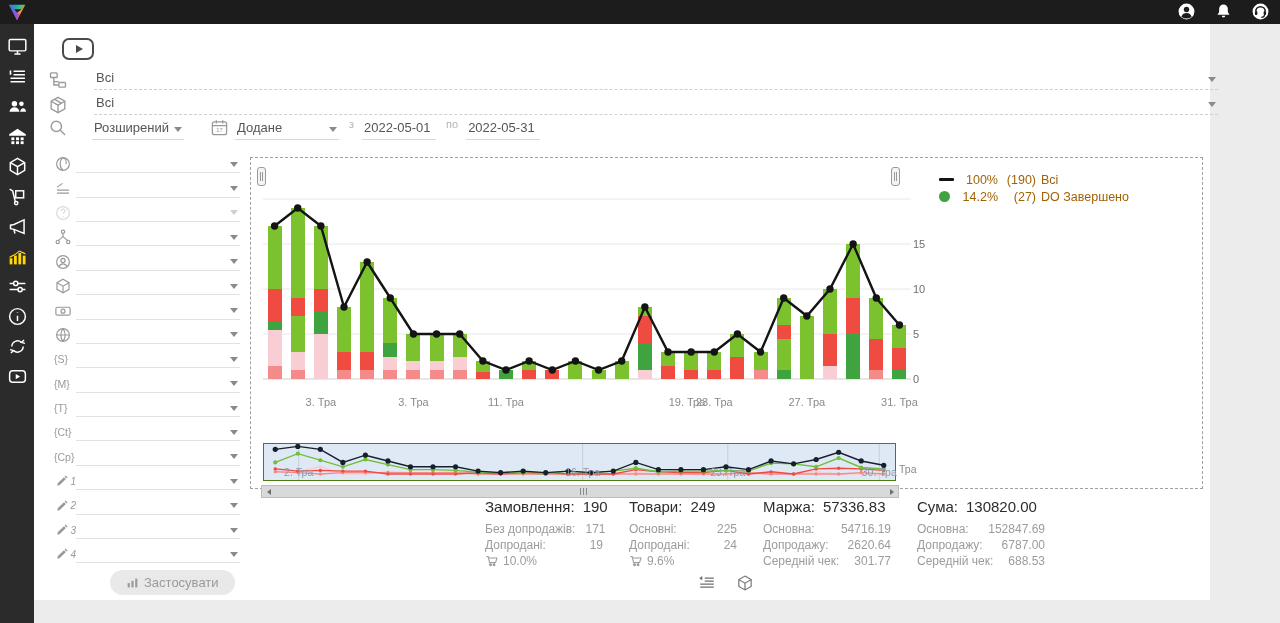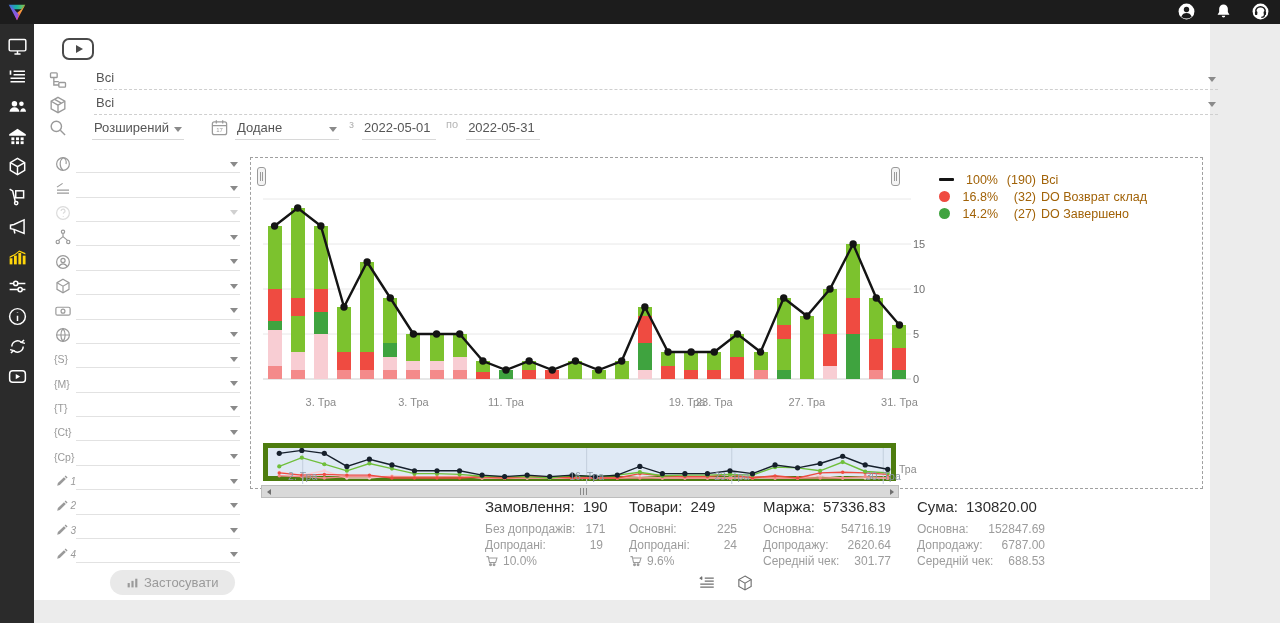--- a/index.html
+++ b/index.html
@@ -44,21 +44,21 @@
   .yticks div{position:absolute;font-size:11px;color:#6f6f6f;left:662px;width:24px;}
   .xticks div{position:absolute;top:238px;font-size:11px;color:#8a8a8a;transform:translateX(-50%);white-space:nowrap;}
   
   .legend{position:absolute;left:688px;top:13px;font-size:12.5px;color:#a16207;}
   .lg-row{display:flex;align-items:center;height:17.2px;}
   .lg-row .sw{width:11px;height:11px;border-radius:50%;flex:0 0 auto;margin-right:6px;}
   .lg-row .sw.line{width:15px;height:3px;border-radius:1px;margin-right:2px;}
   .lg-row .pct{width:42px;text-align:right;flex:0 0 auto;}
   .lg-row .cnt{width:38px;text-align:right;flex:0 0 auto;margin-right:5px;}
   
-  .nav{position:absolute;left:12px;top:285px;width:633px;height:38px;background:#dfe9f5;border:5px solid #4d7c0f;box-sizing:border-box;cursor:ew-resize;text-decoration:underline;}
+  .nav{position:absolute;left:12px;top:285px;width:633px;height:38px;background:#dfe9f5;border:1px solid #4d7c0f;box-sizing:border-box;cursor:ew-resize;text-decoration:underline;}
   .nav-label{position:absolute;top:22px;font-size:10.5px;color:#8d99a8;transform:translateX(-50%);white-space:nowrap;}
   .nav-handle{position:absolute;top:9px;width:9px;height:19px;background:#f4f4f4;border:1px solid #9a9a9a;border-radius:3px;box-sizing:border-box;z-index:5;cursor:ew-resize;display:flex;align-items:center;justify-content:center;gap:1px;}
   .nav-handle i{display:block;width:1px;height:9px;background:#9a9a9a;}
   .nav-after{position:absolute;left:648px;top:305px;font-size:10.5px;color:#8a8a8a;}
   
   .scroll{position:absolute;left:10px;top:327px;width:638px;height:13px;background:#d9d9d9;border:1px solid #bdbdbd;box-sizing:border-box;}
   .scroll .arrow{position:absolute;top:0;width:13px;height:11px;display:flex;align-items:center;justify-content:center;cursor:pointer;}
   .scroll .arrow.left{left:0;}
   .scroll .arrow.right{right:0;}
   .tri-l{width:0;height:0;border-top:3.5px solid transparent;border-bottom:3.5px solid transparent;border-right:4.5px solid #6f6f6f;}
@@ -642,26 +642,20 @@
         <div style="left: 555.857px;">27. Тра</div>
         <div style="left: 648.429px;">31. Тра</div>
       </div>
 
     <div class="legend">
       <div class="lg-row">
           <span class="sw line" style="background: rgb(20, 20, 20);"></span>
           <span class="pct">100%</span>
           <span class="cnt">(190)</span>
           <span class="lbl">Всі</span>
-        </div>
-      <div class="lg-row">
-          <span class="sw" style="background: rgb(239, 75, 65);"></span>
-          <span class="pct">16.8%</span>
-          <span class="cnt">(32)</span>
-          <span class="lbl">DO Возврат склад</span>
         </div>
       <div class="lg-row">
           <span class="sw" style="background: rgb(63, 163, 63);"></span>
           <span class="pct">14.2%</span>
           <span class="cnt">(27)</span>
           <span class="lbl">DO Завершено</span>
         </div>
     </div>
 
     <div class="nav" id="nav">

